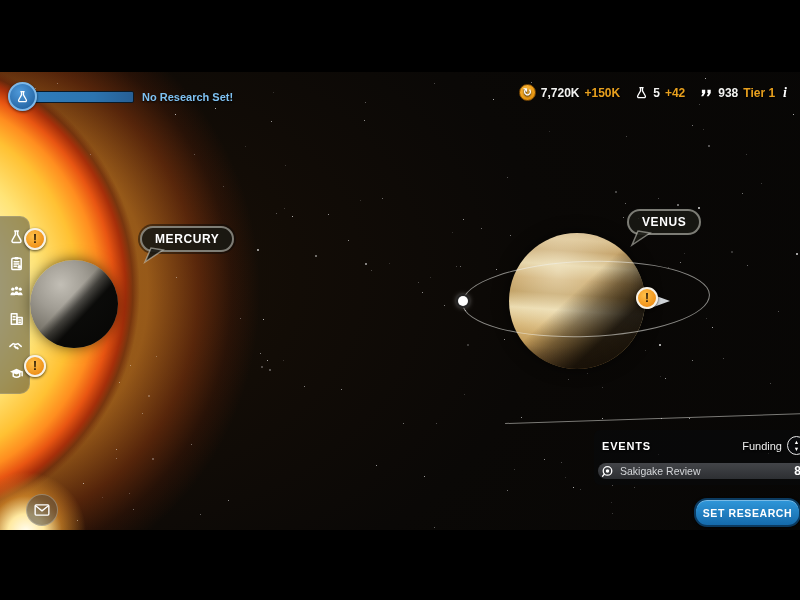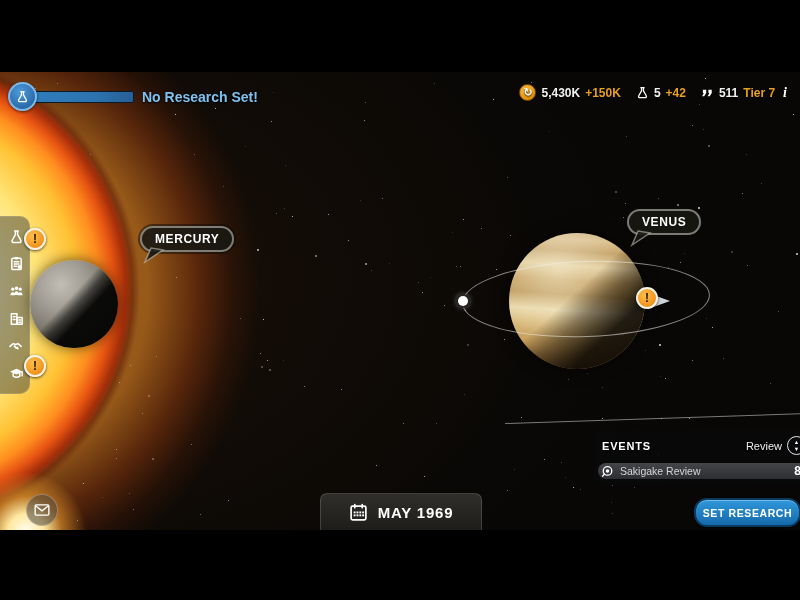--- a/index.html
+++ b/index.html
@@ -62,21 +62,21 @@
   .tb-item{width:20px;height:20px;display:flex;align-items:center;justify-content:center;cursor:pointer;}
   .tb-item svg{width:15px;height:15px;}
   #toolbar-badge-1{left:24px;top:156px;z-index:11;}
   #toolbar-badge-2{left:24px;top:283px;z-index:11;}
   
   #research-status{left:8px;top:10px;z-index:20;display:flex;align-items:center;}
   #research-avatar{width:25px;height:25px;border-radius:50%;background:radial-gradient(circle at 40% 32%,#4f9ada,#2a6cab 70%,#1c4f83 100%);
     border:2px solid #7db8e8;display:flex;align-items:center;justify-content:center;box-shadow:0 1px 3px rgba(0,0,0,0.6);z-index:2;}
   #research-bar{width:99px;height:10px;margin-left:-4px;background:#0d2336;border:1px solid #0a1a28;border-radius:2px;overflow:hidden;}
   #research-fill{height:100%;width:100%;background:linear-gradient(90deg,#2f7cba,#2c74b0 60%,#275f95);}
-  #research-text{margin-left:8px;color:#7fc2f2;font-size:14px;font-weight:bold;text-shadow:0 1px 2px #000;}
+  #research-text{margin-left:8px;color:#7fc2f2;font-size:11px;font-weight:bold;text-shadow:0 1px 2px #000;}
   
   #resources{right:10px;top:12px;z-index:20;display:flex;align-items:center;gap:5px;
     color:#f2f2f0;font-size:12px;font-weight:bold;text-shadow:0 1px 2px #000;}
   #resources .delta{color:#e8a01e;}
   #resources .tier{color:#e8a01e;}
   #resources .gap{width:5px;}
   .coin-icon{width:15px;height:15px;border-radius:50%;display:inline-flex;align-items:center;justify-content:center;
     background:radial-gradient(circle at 40% 35%,#ffbe46,#e8960f 65%,#b56c08 100%);border:1px solid #7e4c05;
     color:#fff;font-size:11px;font-weight:bold;font-family:"DejaVu Sans",sans-serif;line-height:1;}
   .info-i{color:#fff;font-style:italic;font-weight:bold;font-size:14px;font-family:"Liberation Serif",serif;
@@ -366,78 +366,61 @@
         </svg>
       </div>
       <div id="research-bar">
         <div id="research-fill"></div>
       </div>
       <span id="research-text">No Research Set!</span>
     </div>
 
     <div class="abs" id="resources">
       <span class="coin-icon">↻</span>
-      <span>5,430K</span>
+      <span>7,720K</span>
       <span class="delta">+150K</span>
       <span class="gap"></span>
       <svg viewBox="0 0 16 16" width="13" height="13">
         <path class="s" d="M6 2h4M6.8 2v4L3.4 12a1.6 1.6 0 0 0 1.4 2.4h6.4a1.6 1.6 0 0 0 1.4-2.4L9.2 6V2"></path>
       </svg>
       <span>5</span>
       <span class="delta">+42</span>
       <span class="gap"></span>
       <svg viewBox="0 0 14 13" width="13" height="12">
         <path class="f" d="M2 3h3.6v3.4L3.4 10H1.2l1.8-3.6H2zM8 3h3.6v3.4L9.4 10H7.2L9 6.4H8z"></path>
       </svg>
-      <span>511</span>
-      <span class="tier">Tier 7</span>
+      <span>938</span>
+      <span class="tier">Tier 1</span>
       <span class="info-i">i</span>
     </div>
 
     <div class="abs" id="events-panel">
       <div id="events-header">
         <span id="events-title">EVENTS</span>
         <span id="events-unit">
-          <span>Review</span>
+          <span>Funding</span>
           <span class="stepper">
             <span>▲</span>
             <span>▼</span>
           </span>
         </span>
       </div>
       <div class="event-row">
         <span class="event-icon">
           <svg viewBox="0 0 14 14">
             <circle cx="7" cy="6.4" r="4.6" fill="none" stroke="#fff" stroke-width="1.4"></circle>
             <circle cx="7" cy="6.4" r="1.9" fill="#fff"></circle>
             <path d="M3.6 9.8 L1.8 12" stroke="#fff" stroke-width="1.6" stroke-linecap="round"></path>
           </svg>
         </span>
         <span class="event-label">Sakigake Review</span>
         <span class="event-value">8</span>
       </div>
     </div>
 
-    <div class="abs" id="date-bar">
-      <svg viewBox="0 0 18 18" width="19" height="19">
-        <rect x="2" y="3" width="14" height="13" rx="1.5" fill="none" stroke="#fff" stroke-width="1.6"></rect>
-        <path d="M5.5 1.5v3M12.5 1.5v3" stroke="#fff" stroke-width="1.6" stroke-linecap="round"></path>
-        <g fill="#fff">
-          <rect x="4.4" y="8" width="1.8" height="1.8"></rect>
-            <rect x="7.1" y="8" width="1.8" height="1.8"></rect>
-            <rect x="9.8" y="8" width="1.8" height="1.8"></rect>
-            <rect x="12.5" y="8" width="1.8" height="1.8"></rect>
-          <rect x="4.4" y="10.8" width="1.8" height="1.8"></rect>
-            <rect x="7.1" y="10.8" width="1.8" height="1.8"></rect>
-            <rect x="9.8" y="10.8" width="1.8" height="1.8"></rect>
-            <rect x="12.5" y="10.8" width="1.8" height="1.8"></rect>
-        </g>
-      </svg>
-      <span id="date-label">MAY 1969</span>
-    </div>
 
     <div class="abs" id="set-research">
       <span>SET RESEARCH</span>
     </div>
 
     <div class="abs" id="mail-btn">
       <svg viewBox="0 0 18 14" width="16" height="12">
         <rect x="1" y="1" width="16" height="12" rx="1.2" fill="none" stroke="#fff" stroke-width="1.6"></rect>
         <path d="M1.5 2l7.5 6 7.5-6" fill="none" stroke="#fff" stroke-width="1.6" stroke-linejoin="round"></path>
       </svg>

